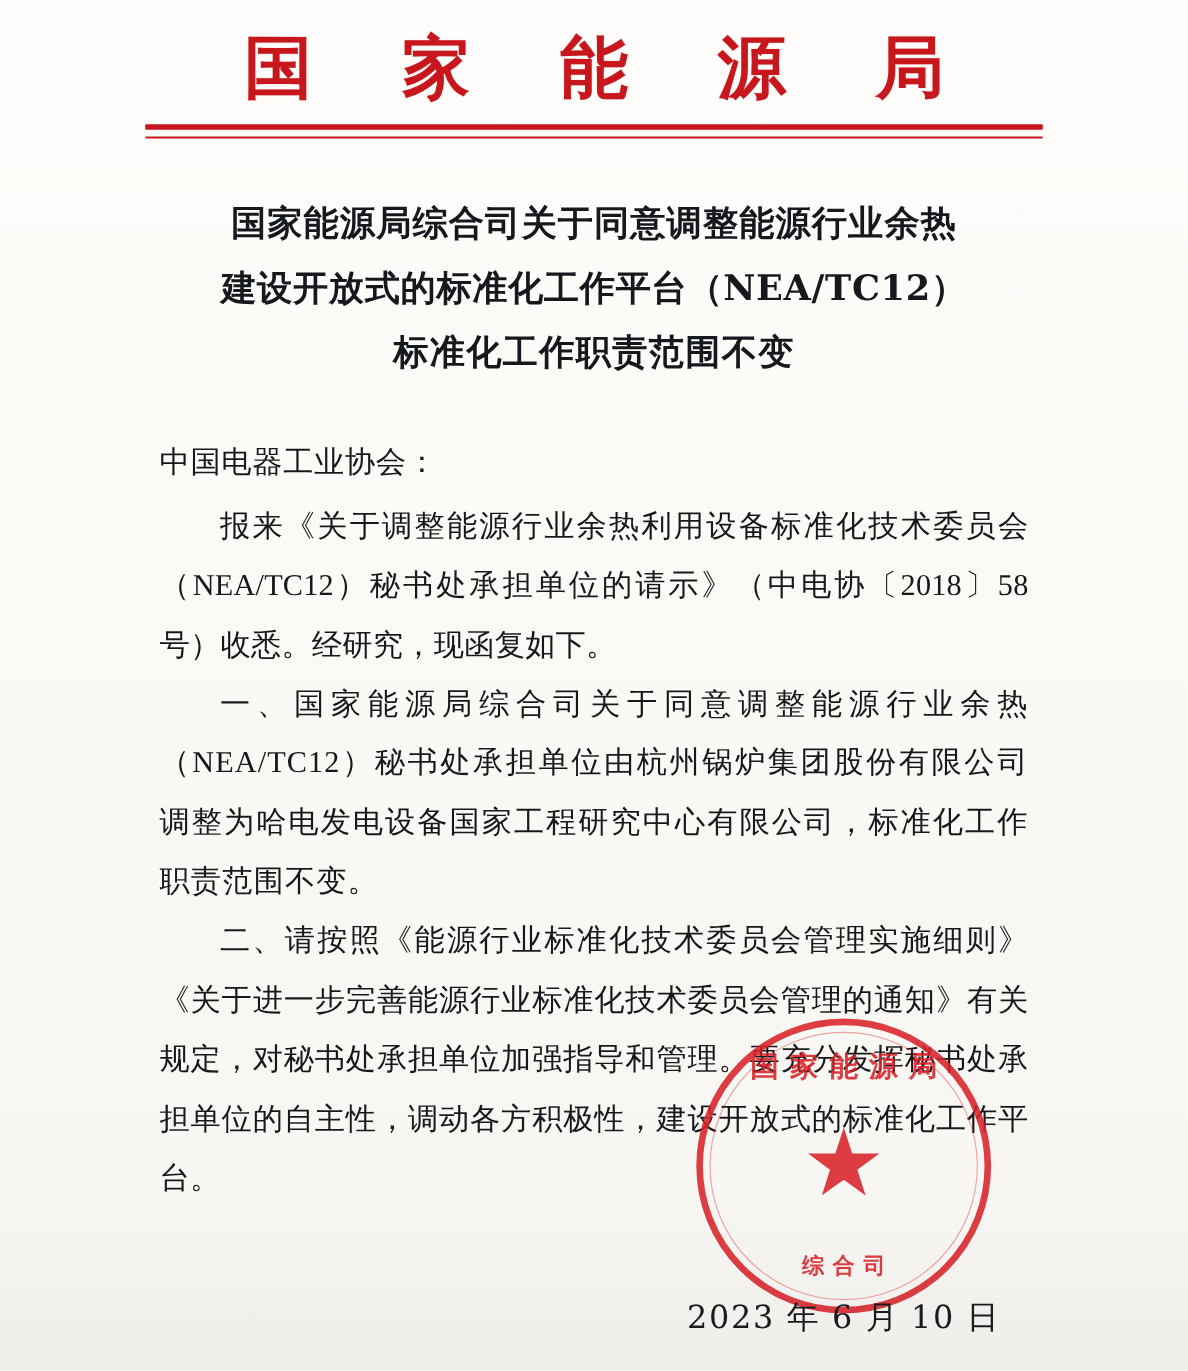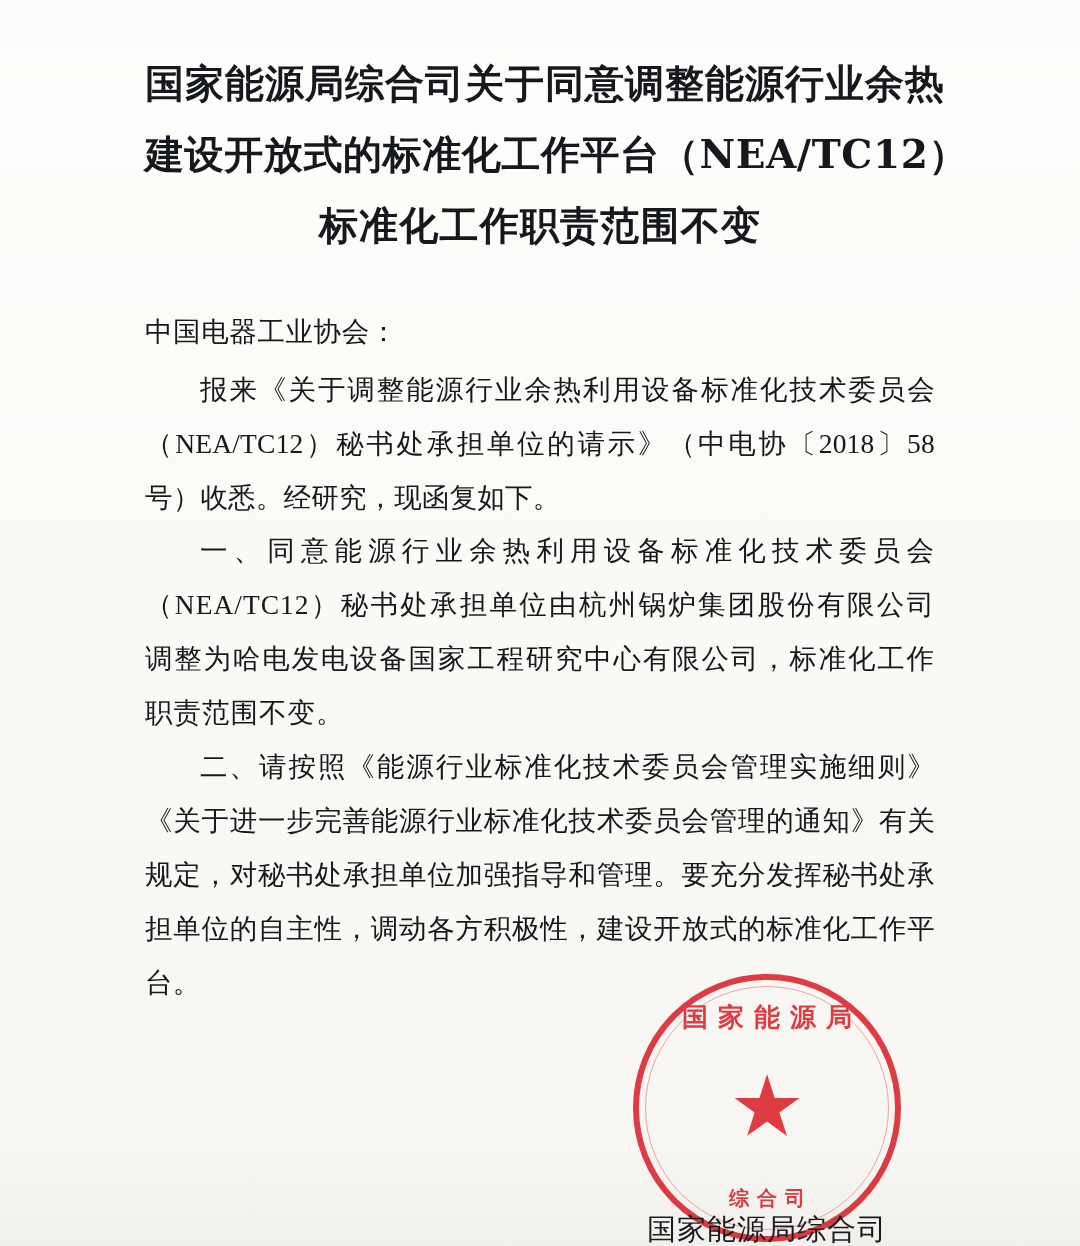--- a/index.html
+++ b/index.html
@@ -55,21 +55,21 @@
     border-radius: 1px;
   }
 
   
   .doc-title {
     margin: 48px auto 0 auto;
     width: 790px;
     text-align: center;
     color: #15181d;
     font-weight: 700;
-    font-size: 39px;
+    font-size: 32px;
     line-height: 1.82;
     letter-spacing: 0.5px;
   }
   .doc-title .tline {
     display: block;
     white-space: nowrap;
   }
   .doc-title .tline.l1 { letter-spacing: 1.0px; }
   .doc-title .tline.l2 { letter-spacing: 0.6px; }
   .doc-title .tline.l3 { letter-spacing: 1.2px; }
@@ -174,38 +174,45 @@
     height: 150px;
     background: linear-gradient(180deg, rgba(0,0,0,0) 0%, rgba(0,0,0,0.035) 100%);
     pointer-events: none;
   }
 </style>
 </head>
 <body>
 
 <div class="page">
 
+  <div class="masthead">
+    <div class="masthead-title">国 家 能 源 局</div>
+    <div class="masthead-rules">
+      <div class="rule-thick"></div>
+      <div class="rule-thin"></div>
+    </div>
+  </div>
 
   <div class="doc-title">
     <span class="tline l1">国家能源局综合司关于同意调整能源行业余热</span>
     <span class="tline l2">建设开放式的标准化工作平台（NEA/TC12）</span>
     <span class="tline l3">标准化工作职责范围不变</span>
   </div>
 
   <div class="body-block">
     <p class="addressee">中国电器工业协会：</p>
     <p class="para">报来《关于调整能源行业余热利用设备标准化技术委员会（NEA/TC12）秘书处承担单位的请示》（中电协〔2018〕58 号）收悉。经研究，现函复如下。</p>
-    <p class="para spaced">一、同意能源行业余热利用设备标准化技术委员会（NEA/TC12）秘书处承担单位由杭州锅炉集团股份有限公司调整为哈电发电设备国家工程研究中心有限公司，标准化工作职责范围不变。</p>
+    <p class="para spaced">一、国家能源局综合司关于同意调整能源行业余热（NEA/TC12）秘书处承担单位由杭州锅炉集团股份有限公司调整为哈电发电设备国家工程研究中心有限公司，标准化工作职责范围不变。</p>
     <p class="para">二、请按照《能源行业标准化技术委员会管理实施细则》《关于进一步完善能源行业标准化技术委员会管理的通知》有关规定，对秘书处承担单位加强指导和管理。要充分发挥秘书处承担单位的自主性，调动各方积极性，建设开放式的标准化工作平台。</p>
   </div>
 
   <div class="signature-zone">
     <div class="seal">
       <div class="seal-inner"></div>
       <div class="seal-top-text">国家能源局</div>
       <div class="seal-star">★</div>
       <div class="seal-bottom-text">综合司</div>
     </div>
-    <div class="sig-org">国家能源局综合司</div>
+    <div class="sig-date">2023 年 6 月 10 日</div>
   </div>
 
   <div class="paper-shade"></div>
 </div>
 
 </body></html>

